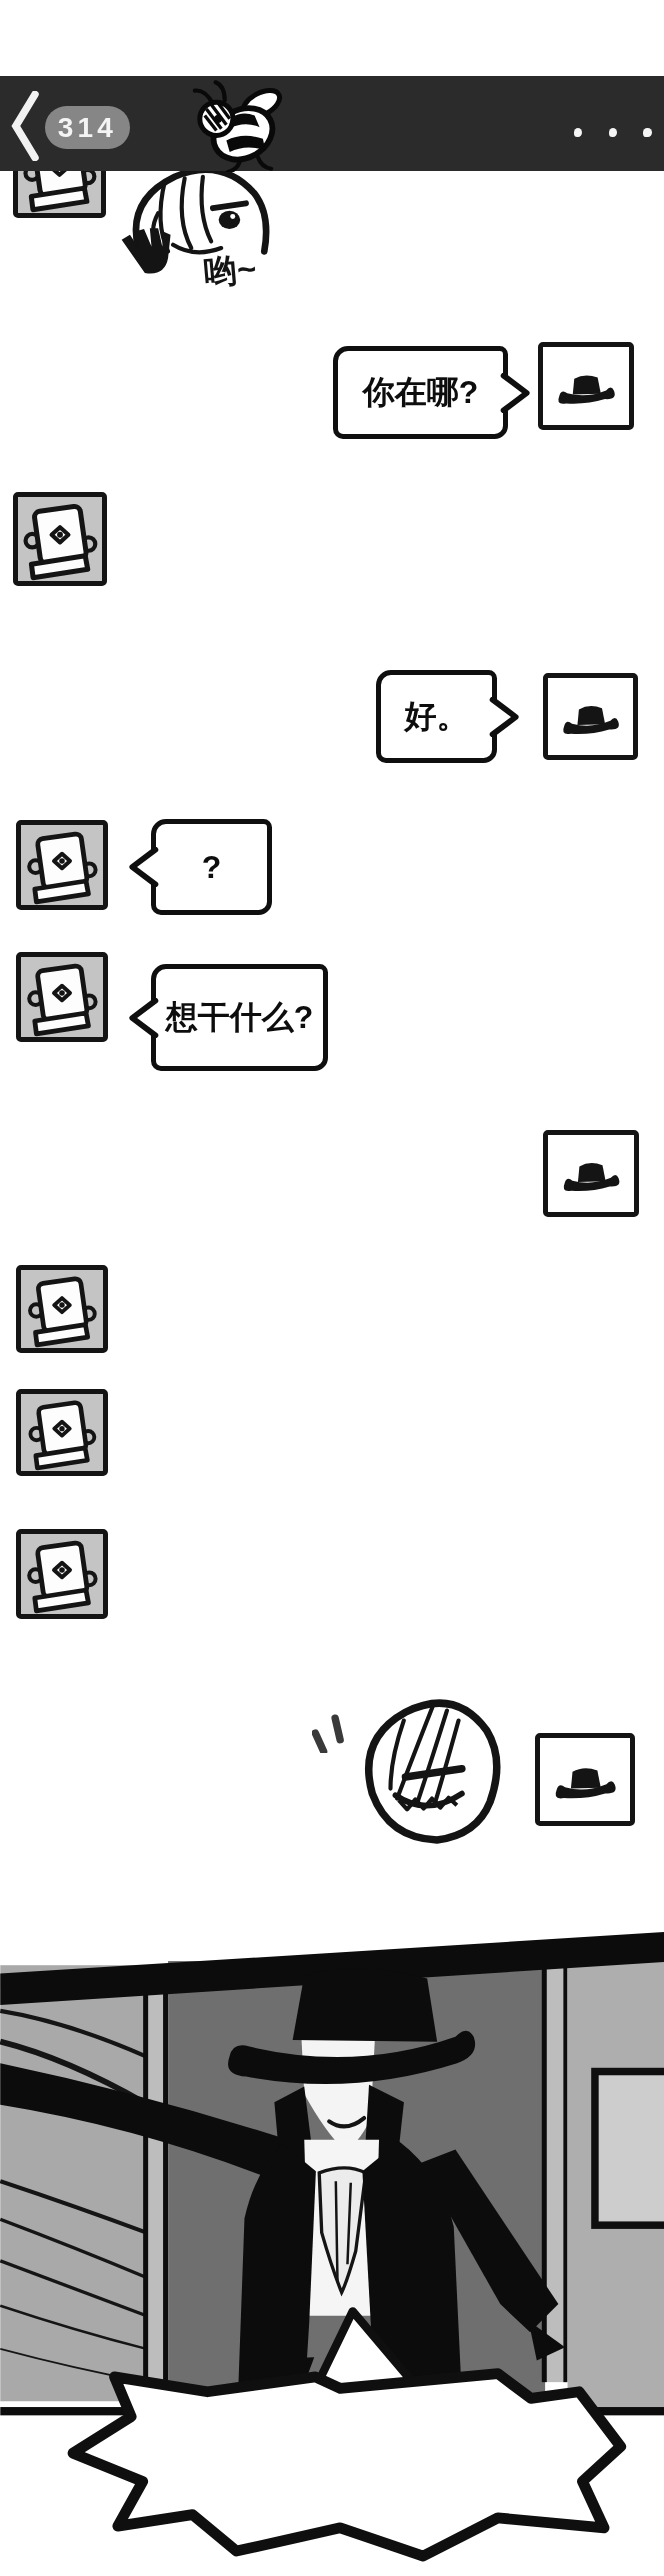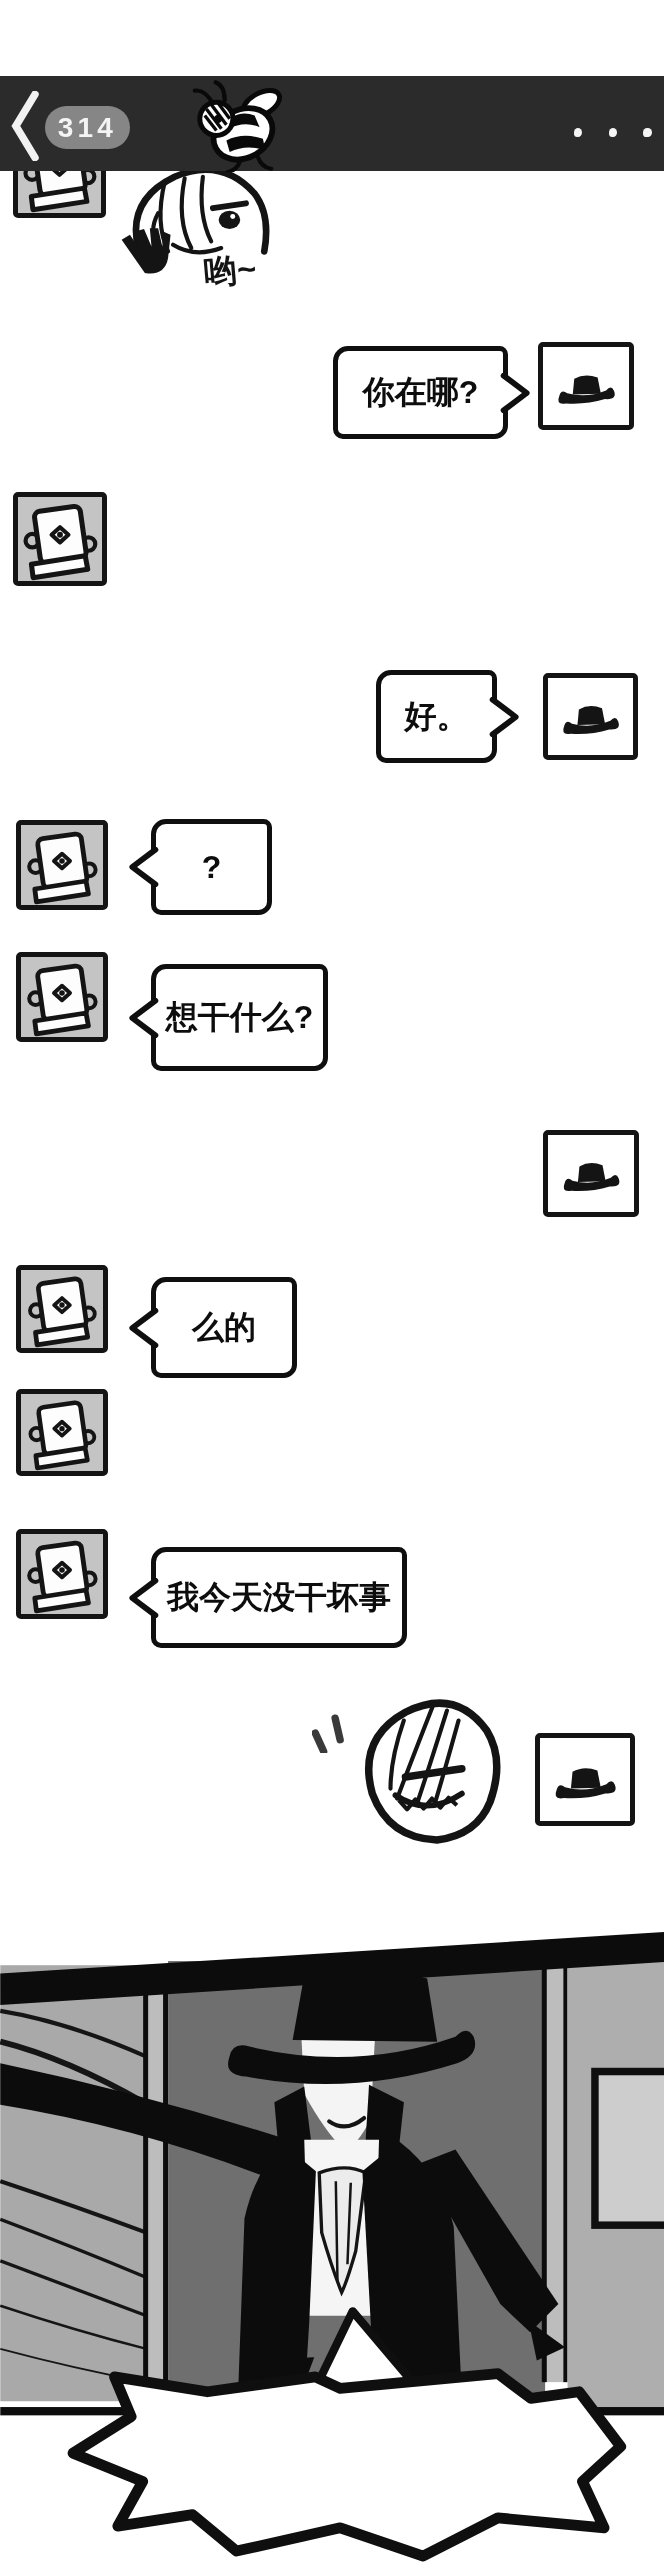--- a/index.html
+++ b/index.html
@@ -189,44 +189,32 @@
     <svg viewBox="0 0 100 100">
         <use href="#g-hat"></use>
       </svg>
   </span>
 
   <span class="av gray" style="left:16px;top:1265px;width:82px;height:78px;">
     <svg viewBox="0 0 100 100">
         <use href="#g-avatar"></use>
       </svg>
   </span>
-  <div class="msg-bubble" style="left:151px;top:1277px;width:136px;height:91px;">
-    <span>么的</span>
-    <svg class="tail tl" viewBox="0 0 40 48">
-        <use href="#g-tail-l"></use>
-      </svg>
-  </div>
 
   <span class="av gray" style="left:16px;top:1389px;width:82px;height:77px;">
     <svg viewBox="0 0 100 100">
         <use href="#g-avatar"></use>
       </svg>
   </span>
 
   <span class="av gray" style="left:16px;top:1529px;width:82px;height:80px;">
     <svg viewBox="0 0 100 100">
         <use href="#g-avatar"></use>
       </svg>
   </span>
-  <div class="msg-bubble" style="left:151px;top:1547px;width:246px;height:91px;">
-    <span>我今天没干坏事</span>
-    <svg class="tail tl" viewBox="0 0 40 48">
-        <use href="#g-tail-l"></use>
-      </svg>
-  </div>
 
   <svg class="sparks" viewBox="0 0 52 64">
     <path d="M14 62 L4 40 M34 48 L28 22" stroke="#3a3a3a" stroke-width="9" stroke-linecap="round" fill="none"></path>
   </svg>
   <svg class="shock-head" viewBox="0 0 182 192">
     <path d="M22 122 Q4 56 62 24 Q122 -6 160 46 Q182 82 164 132 Q148 172 100 178 Q42 176 22 122 Z" fill="#ffffff" stroke="#141414" stroke-width="9"></path>
     <path d="M96 14 Q70 80 52 128 M112 22 Q92 86 76 134 M126 34 Q110 92 98 132 M60 34 Q44 80 44 116" fill="none" stroke="#141414" stroke-width="5" stroke-linecap="round"></path>
     <path d="M62 102 L130 92" stroke="#141414" stroke-width="9" fill="none" stroke-linecap="round"></path>
     <path d="M54 130 L64 141 L74 129 L84 140 L94 128 L104 139 L114 127 L124 136" fill="none" stroke="#141414" stroke-width="5" stroke-linejoin="round"></path>
     <path d="M50 124 Q88 150 130 122" fill="none" stroke="#141414" stroke-width="7" stroke-linecap="round"></path>

